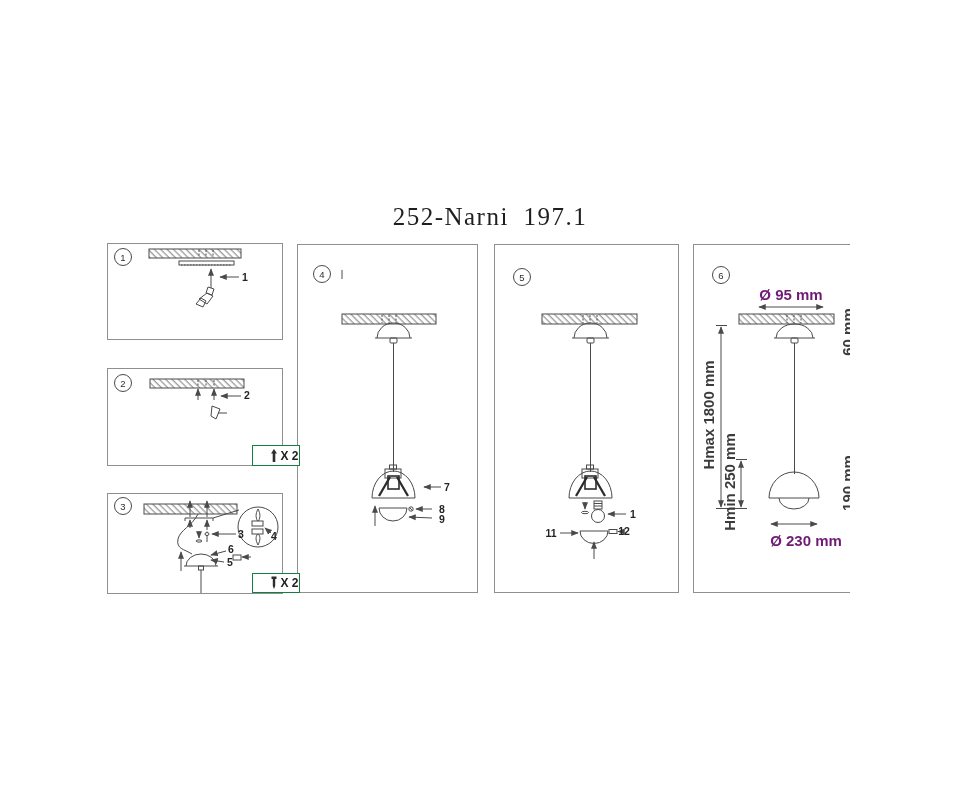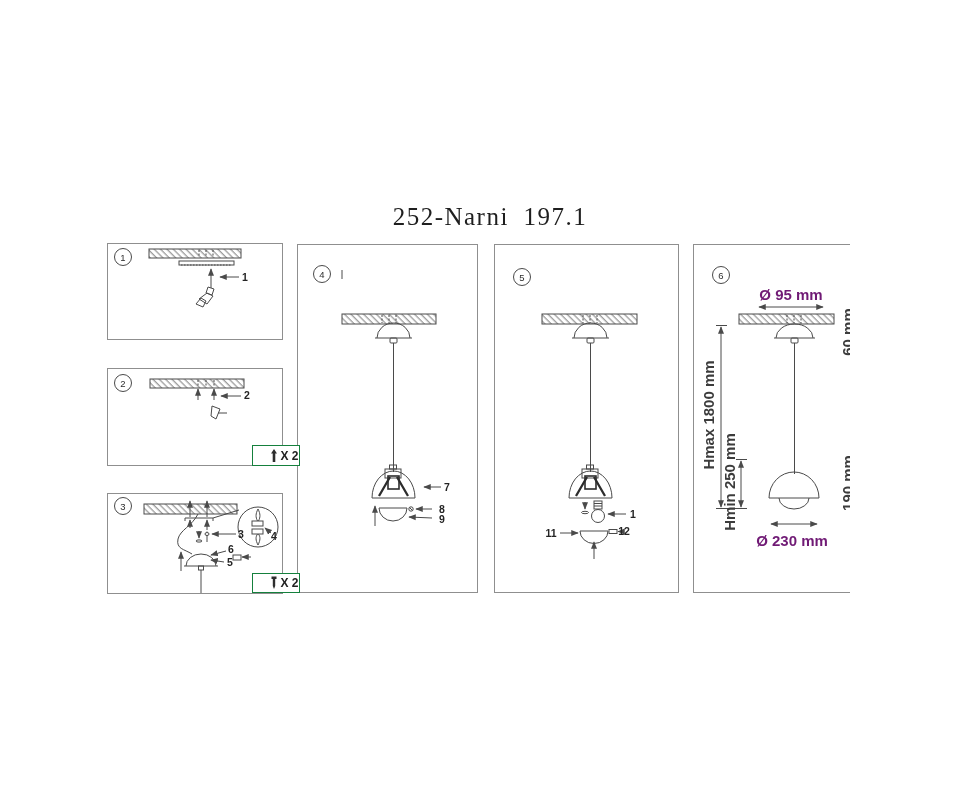--- a/index.html
+++ b/index.html
@@ -285,16 +285,16 @@
         </g>
         <line x1="77" y1="279" x2="123" y2="279" marker-start="url(#ah)" marker-end="url(#ah)"></line>
       </g>
     </svg>
     <span class="stepnum" style="left:27px;top:30px">6</span>
     <span class="dim" style="left:97px;top:49px">Ø 95 mm</span>
     <span class="vdim" style="left:153px;top:87px">60 mm</span>
     <span class="vdim" style="left:14px;top:170px">Hmax 1800 mm</span>
     <span class="vdim" style="left:35px;top:237px">Hmin 250 mm</span>
     <span class="vdim" style="left:153px;top:238px">190 mm</span>
-    <span class="dim" style="left:98px;top:295px">Ø 230 mm</span>
+    <span class="dim" style="left:112px;top:295px">Ø 230 mm</span>
   </div>
 
 </div>
 
 </body></html>

